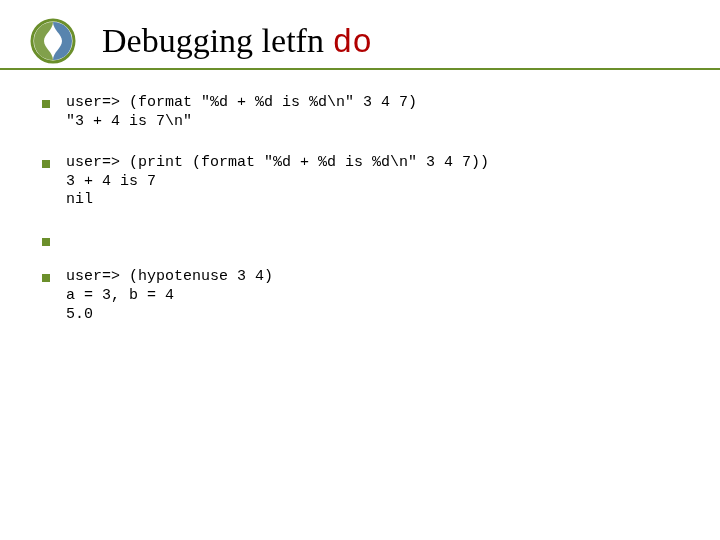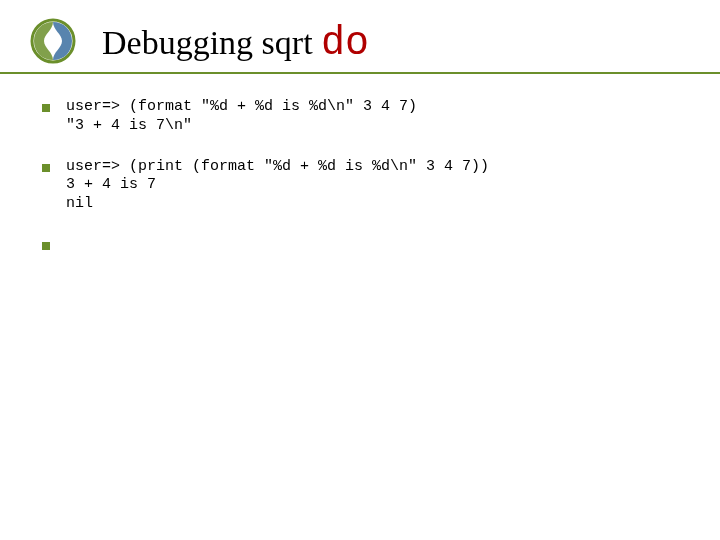--- a/index.html
+++ b/index.html
@@ -33,21 +33,21 @@
     font-size: 34px;
     font-weight: 400;
     color: #000000;
     margin: 0 0 0 102px;
     padding-top: 10px;
     line-height: 1.1;
   }
   .title .do {
     font-family: "Courier New", monospace;
     color: #b00000;
-    font-size: 40px;
+    font-size: 33px;
     margin-top: 24px;
   }
   .hr {
     margin: 6px 0 0 0;
     height: 0;
     border: none;
     border-top: 2px solid #6b8f2b; 
   }
   .content {
     padding: 24px 30px 0 42px;
@@ -80,21 +80,21 @@
 
   <div class="header">
     <div class="logo">
       <svg viewBox="0 0 46 46" width="46" height="46">
         <circle cx="23" cy="23" r="21" fill="none" stroke="#6b8f2b" stroke-width="3"></circle>
         <path d="M23 4 C12 4 4 12 4 23 C4 34 12 42 23 42 C23 34 14 30 14 23 C14 16 23 12 23 4 Z" fill="#6b8f2b" opacity="0.85"></path>
         <path d="M23 4 C34 4 42 12 42 23 C42 34 34 42 23 42 C23 34 32 30 32 23 C32 16 23 12 23 4 Z" fill="#3b6fa0" opacity="0.85"></path>
       </svg>
     </div>
     <h1 class="title">
-      <span>Debugging sqrt </span><span class="do">do</span>
+      <span>Debugging letfn </span><span class="do">do</span>
     </h1>
     <hr class="hr">
   </div>
 
   <div class="content">
 
     <div class="item">
       <div class="bullet"></div>
       <div class="code">user=&gt; (format "%d + %d is %d\n" 3 4 7)
 "3 + 4 is 7\n"</div>
@@ -104,16 +104,22 @@
       <div class="bullet"></div>
       <div class="code">user=&gt; (print (format "%d + %d is %d\n" 3 4 7))
 3 + 4 is 7
 nil</div>
     </div>
 
     <div class="item">
       <div class="bullet"></div>
     </div>
 
+    <div class="item">
+      <div class="bullet"></div>
+      <div class="code">user=&gt; (hypotenuse 3 4)
+a = 3, b = 4
+5.0</div>
+    </div>
 
   </div>
 
 </div>
 
 </body></html>

